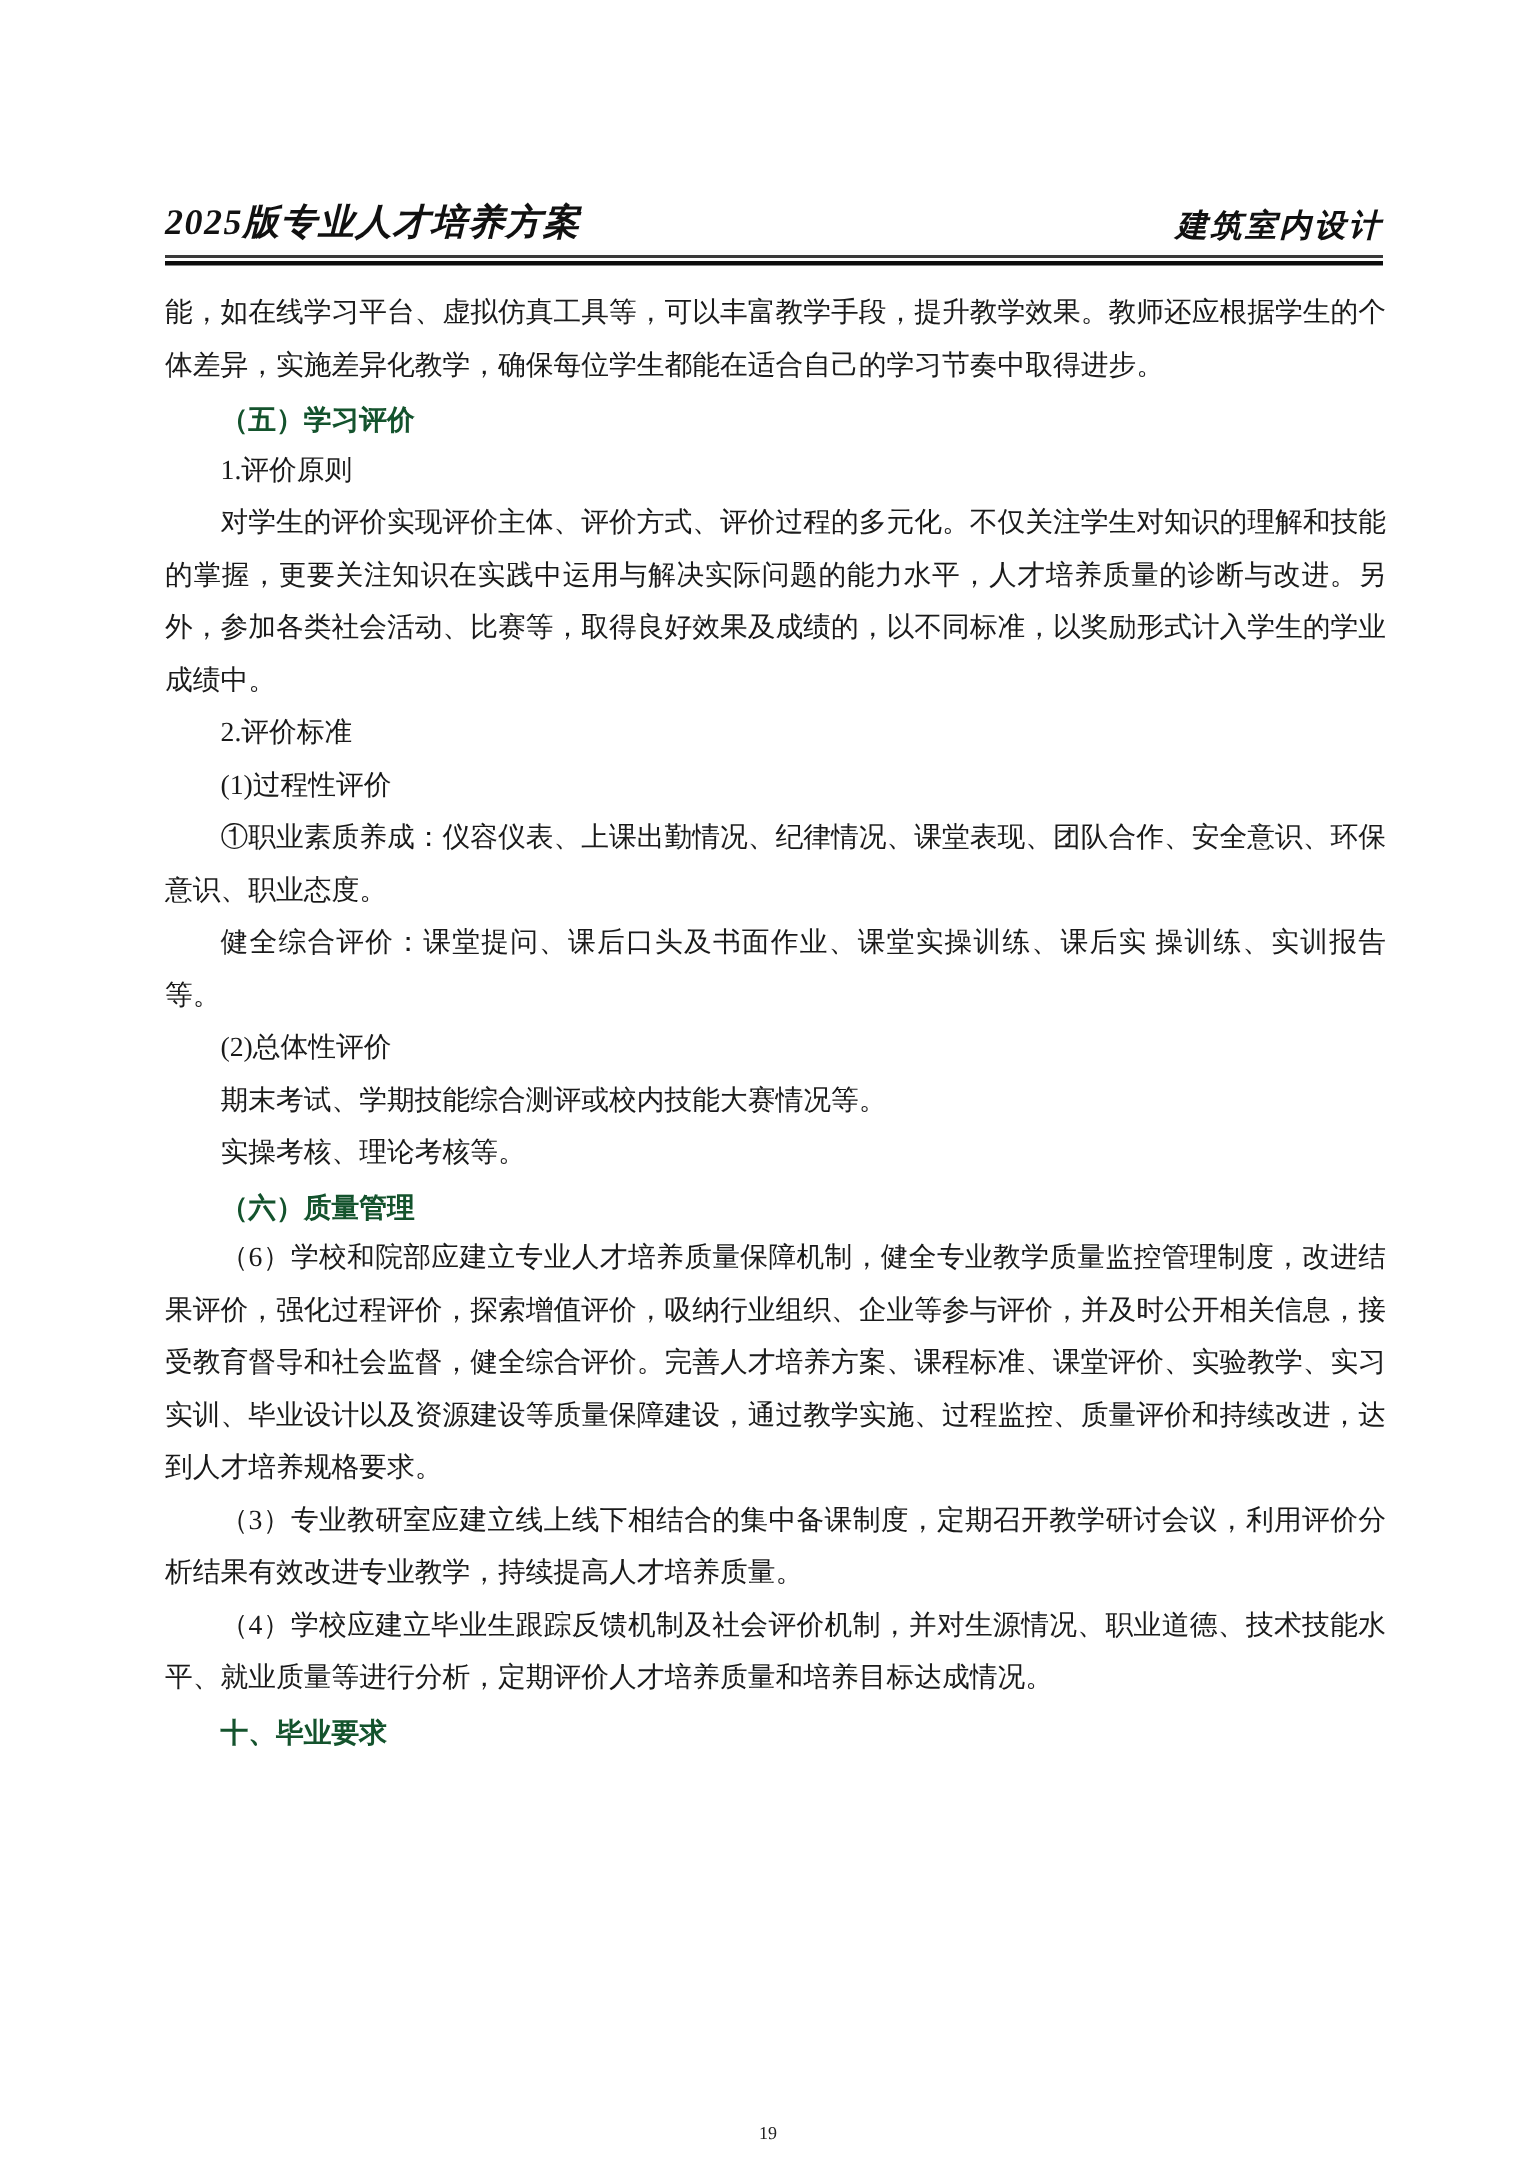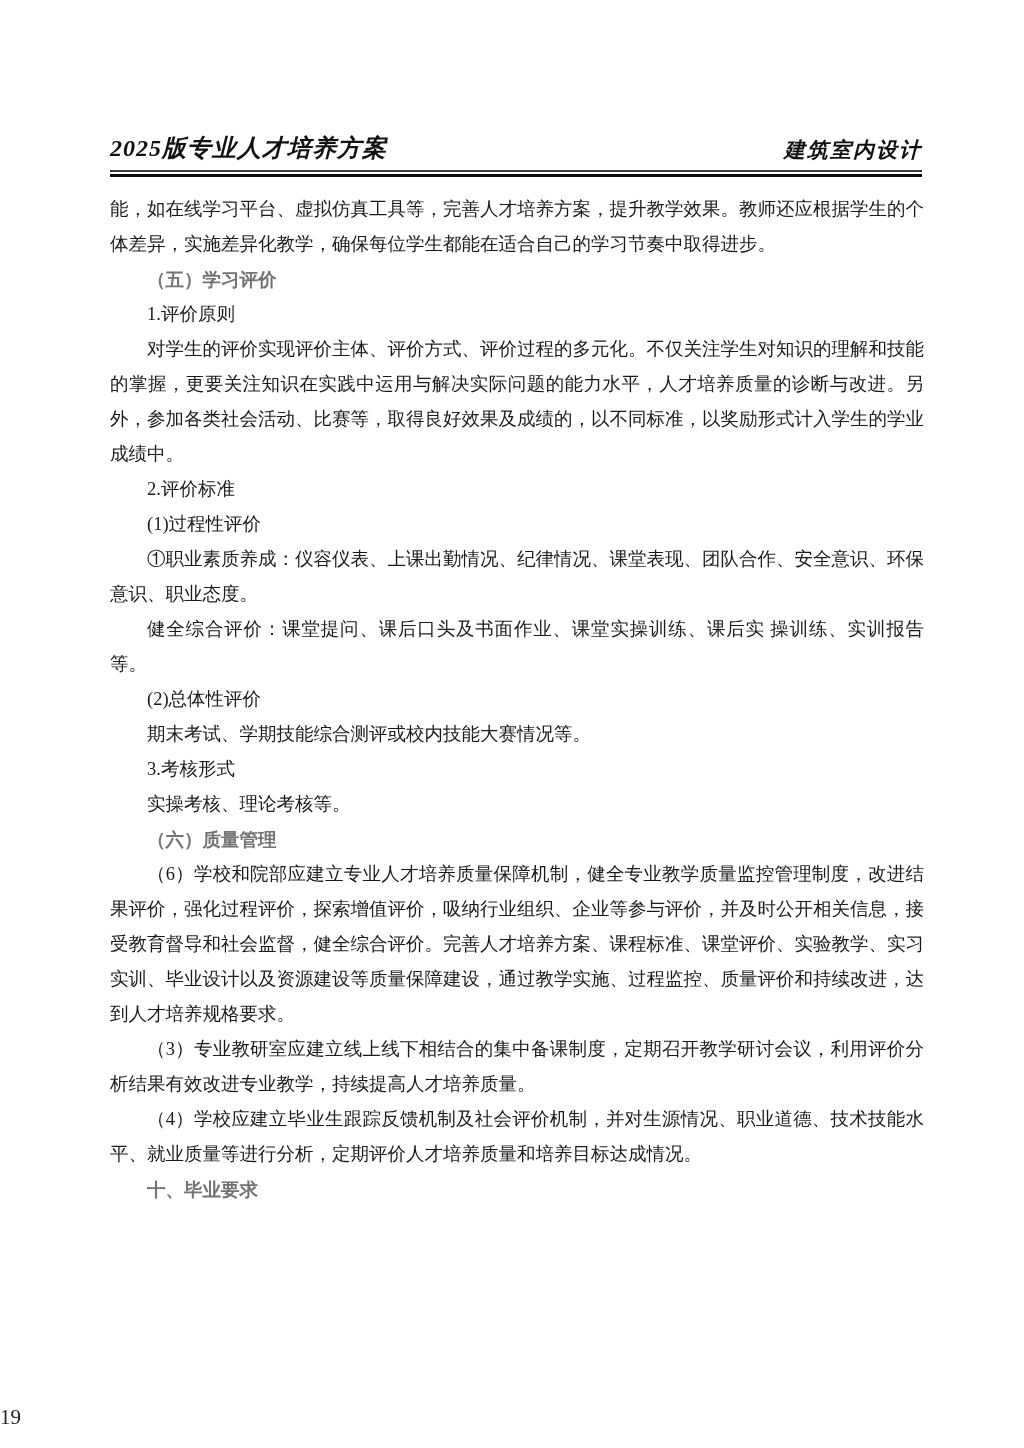--- a/index.html
+++ b/index.html
@@ -73,57 +73,57 @@
   .para.noindent {
     text-indent: 0;
   }
   .heading {
     margin: 0;
     font-family: "Liberation Sans", "DejaVu Sans", sans-serif;
     font-weight: bold;
     font-size: 18.5px;
     line-height: 35px;
     text-indent: 2em;
-    color: #737373;
+    color: #14532d;
   }
   .footer {
     position: absolute;
     bottom: 38px;
     left: 0;
     width: 100%;
-    font-size: 21px;
+    text-align: center;
+    font-size: 12px;
     color: #222;
   }
 </style>
 </head>
 <body>
 
 <div class="page">
 
   <div class="header">
     <div class="header-row">
       <span class="header-left">2025版专业人才培养方案</span>
       <span class="header-right">建筑室内设计</span>
     </div>
     <div class="rule-thin"></div>
     <div class="rule-thick"></div>
   </div>
 
   <div class="content">
-    <p class="para noindent">能，如在线学习平台、虚拟仿真工具等，完善人才培养方案，提升教学效果。教师还应根据学生的个体差异，实施差异化教学，确保每位学生都能在适合自己的学习节奏中取得进步。</p>
+    <p class="para noindent">能，如在线学习平台、虚拟仿真工具等，可以丰富教学手段，提升教学效果。教师还应根据学生的个体差异，实施差异化教学，确保每位学生都能在适合自己的学习节奏中取得进步。</p>
     <p class="heading">（五）学习评价</p>
     <p class="para">1.评价原则</p>
     <p class="para">对学生的评价实现评价主体、评价方式、评价过程的多元化。不仅关注学生对知识的理解和技能的掌握，更要关注知识在实践中运用与解决实际问题的能力水平，人才培养质量的诊断与改进。另外，参加各类社会活动、比赛等，取得良好效果及成绩的，以不同标准，以奖励形式计入学生的学业成绩中。</p>
     <p class="para">2.评价标准</p>
     <p class="para">(1)过程性评价</p>
     <p class="para">①职业素质养成：仪容仪表、上课出勤情况、纪律情况、课堂表现、团队合作、安全意识、环保意识、职业态度。</p>
     <p class="para">健全综合评价：课堂提问、课后口头及书面作业、课堂实操训练、课后实 操训练、实训报告等。</p>
     <p class="para">(2)总体性评价</p>
     <p class="para">期末考试、学期技能综合测评或校内技能大赛情况等。</p>
-    <p class="para">3.考核形式</p>
     <p class="para">实操考核、理论考核等。</p>
     <p class="heading">（六）质量管理</p>
     <p class="para">（6）学校和院部应建立专业人才培养质量保障机制，健全专业教学质量监控管理制度，改进结果评价，强化过程评价，探索增值评价，吸纳行业组织、企业等参与评价，并及时公开相关信息，接受教育督导和社会监督，健全综合评价。完善人才培养方案、课程标准、课堂评价、实验教学、实习实训、毕业设计以及资源建设等质量保障建设，通过教学实施、过程监控、质量评价和持续改进，达到人才培养规格要求。</p>
     <p class="para">（3）专业教研室应建立线上线下相结合的集中备课制度，定期召开教学研讨会议，利用评价分析结果有效改进专业教学，持续提高人才培养质量。</p>
     <p class="para">（4）学校应建立毕业生跟踪反馈机制及社会评价机制，并对生源情况、职业道德、技术技能水平、就业质量等进行分析，定期评价人才培养质量和培养目标达成情况。</p>
     <p class="heading">十、毕业要求</p>
   </div>
 
   <div class="footer">
     <span>19</span>

